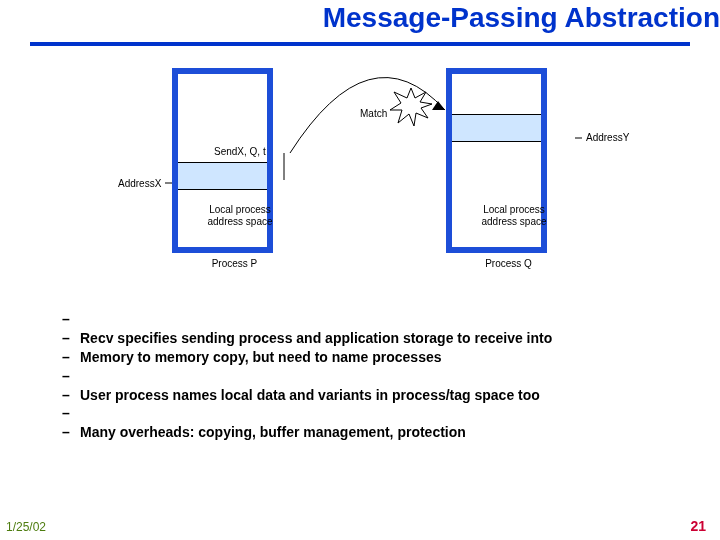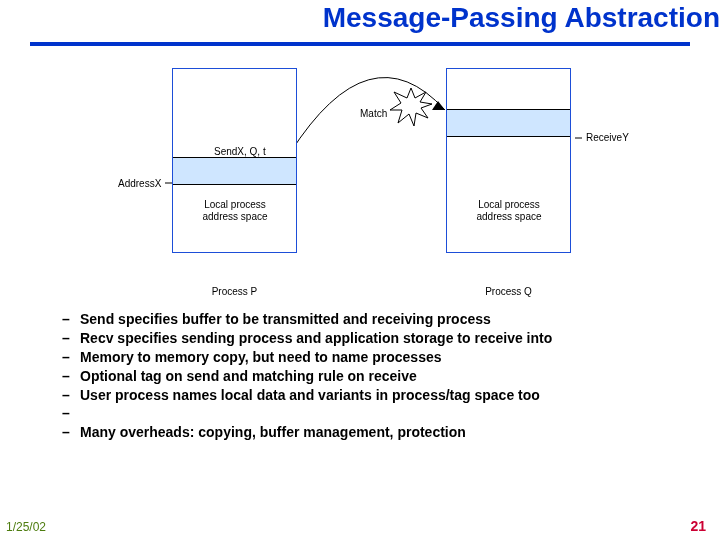--- a/index.html
+++ b/index.html
@@ -23,23 +23,23 @@
     background: #0033cc;
     margin: 8px 30px 0 30px;
   }
   .diagram {
     position: relative;
     height: 250px;
     margin-top: 12px;
   }
   .proc-box {
     position: absolute;
-    width: 125px;
+    width: 101px;
     height: 185px;
-    border: 1px solid #1d4ed8;
+    border: 6px solid #1d4ed8;
     background: #fff;
   }
   .proc-left { left: 172px; top: 10px; }
   .proc-right { left: 446px; top: 10px; }
   .buf-band {
     position: absolute;
     left: 0; right: 0;
     height: 28px;
     background: #cfe6ff;
     border-top: 1px solid #000;
@@ -63,21 +63,20 @@
     font-family: Arial, sans-serif;
     font-size: 10px;
   }
   .proc-name {
     position: absolute;
     font-family: Arial, sans-serif;
     font-size: 10px;
     top: 200px;
     text-align: center;
     width: 125px;
-    margin-top: 28px;
   }
   .proc-name-left { left: 172px; }
   .proc-name-right { left: 446px; }
   .send-label {
     position: absolute;
     font-family: Arial, sans-serif;
     font-size: 10px;
     left: 214px;
     top: 88px;
   }
@@ -166,42 +165,40 @@
   </div>
 
   <div class="proc-box proc-right">
     <div class="buf-band"></div>
     <div class="local-label">Local process<br>address space</div>
   </div>
 
   <div class="send-label">SendX, Q, t</div>
 
   <div class="addr-label" style="left:118px; top:120px">AddressX</div>
-  <div class="addr-label" style="left:586px; top:74px">ReceiveY</div>
+  <div class="addr-label" style="left:586px; top:74px">AddressY</div>
 
   <div class="proc-name proc-name-left">Process P</div>
   <div class="proc-name proc-name-right">Process Q</div>
 </div>
 
 <div class="bullets">
   <div class="row">
       <span class="dash">–</span>
-      <span>Send specifies buffer to be transmitted and receiving process</span>
     </div>
   <div class="row">
       <span class="dash">–</span>
       <span>Recv specifies sending process and application storage to receive into</span>
     </div>
   <div class="row">
       <span class="dash">–</span>
       <span>Memory to memory copy, but need to name processes</span>
     </div>
   <div class="row">
       <span class="dash">–</span>
-      <span>Optional tag on send and matching rule on receive</span>
     </div>
   <div class="row">
       <span class="dash">–</span>
       <span>User process names local data and variants in process/tag space too</span>
     </div>
   <div class="row">
       <span class="dash">–</span>
     </div>
   <div class="row">
       <span class="dash">–</span>

